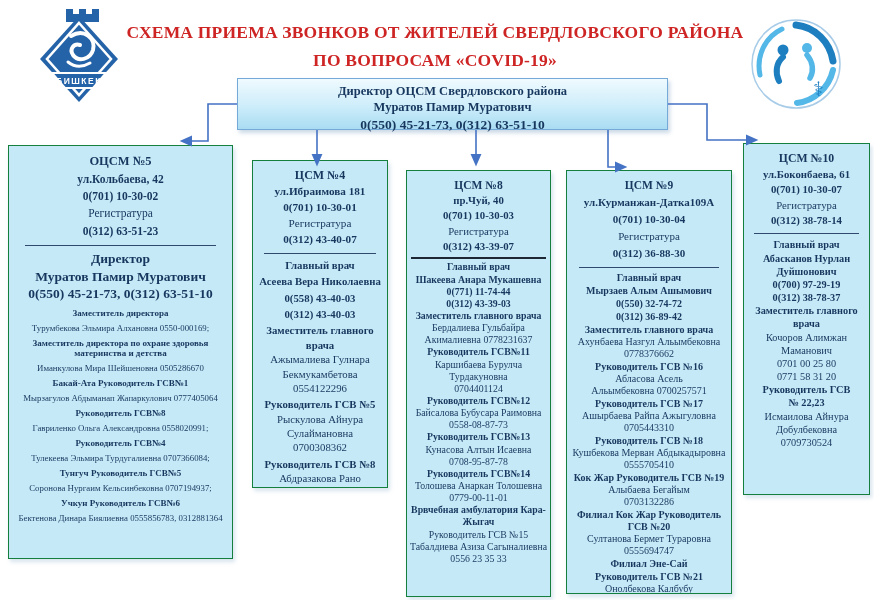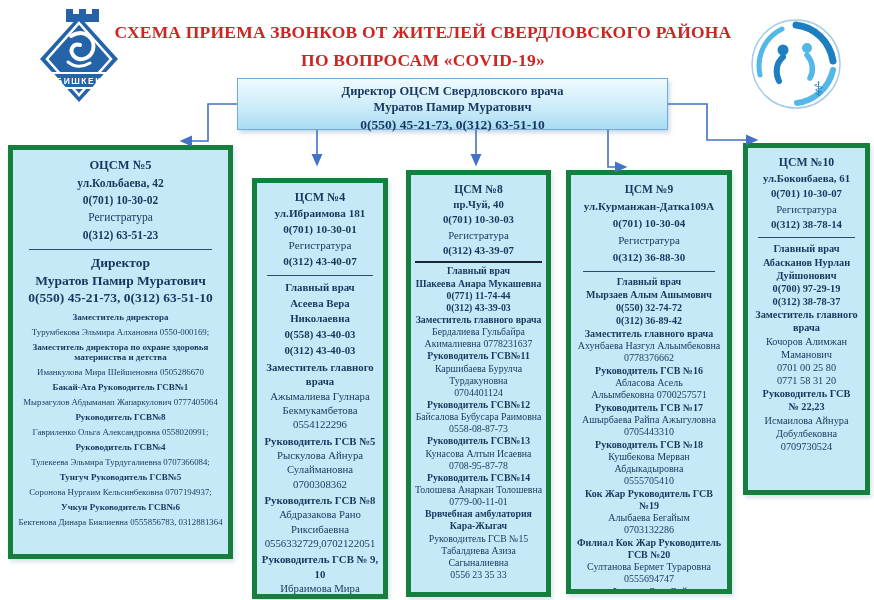--- a/index.html
+++ b/index.html
@@ -1,44 +1,44 @@
 <!DOCTYPE html>
 <html><head>
 <meta charset="utf-8">
 <style>
   html,body{margin:0;padding:0;}
   body{
     width:874px;height:600px;position:relative;background:#ffffff;
     font-family:"Liberation Serif", serif;overflow:hidden;
   }
   .title{
-    position:absolute;left:98px;top:18px;width:650px;text-align:center;
+    position:absolute;left:110px;top:18px;width:650px;text-align:center;
     color:#CE2424;font-weight:bold;font-size:17.5px;line-height:1.6;letter-spacing:.2px;
   }
   .logo{position:absolute;}
   .logo-left{left:32px;top:6px;font-weight:bold;}
   .logo-right{left:750px;top:18px;}
 
   .director-box{
     position:absolute;left:237px;top:78px;width:431px;height:52px;box-sizing:border-box;
     background:linear-gradient(180deg,#EFFAFE 0%,#CDEDFA 55%,#A9DCF2 100%);
     border:1px solid #74A9D8;box-shadow:2px 3px 4px rgba(110,150,185,.35);
     text-align:center;color:#17375E;font-weight:bold;font-size:12.5px;line-height:1.3;padding-top:4px;
   }
   .director-box .l3{font-size:13.5px;}
 
   svg.connectors{position:absolute;left:0;top:0;z-index:5;pointer-events:none;}
 
   .center-box{
-    position:absolute;background:#C6E9F7;border:5px solid #15803d;box-sizing:border-box;
+    position:absolute;background:#C6E9F7;border:1px solid #15803d;box-sizing:border-box;
     text-align:center;color:#17375E;overflow:hidden;padding:6px 3px;z-index:1;
     box-shadow:2px 3px 4px rgba(130,170,200,.3);
   }
   .center-1{left:8px;  top:145px;width:225px;height:414px;}
-  .center-2{left:252px;top:178px;width:136px;height:421px;}
+  .center-2{left:252px;top:160px;width:136px;height:328px;}
   .center-3{left:406px;top:170px;width:145px;height:427px;}
   .center-4{left:566px;top:170px;width:166px;height:424px;}
   .center-5{left:743px;top:143px;width:127px;height:352px;}
 
   .e{white-space:normal;}
   .e.h,.e.t,.e.b,.e.bl,.e.bs{font-weight:bold;}
   .e.tr,.e.r,.e.rs{font-weight:normal;}
   .e-hr{border-top:1.5px solid #2F4A6E;width:88%;margin:5px auto 4px auto;}
   .e-hr2{border-top:2.5px solid #1d2633;width:99%;margin:3px auto 2px auto;}
 
@@ -95,21 +95,21 @@
     <text x="63" y="78" font-size="20" fill="#1E7FC0" font-family="DejaVu Sans, sans-serif">⚕</text>
   </svg>
 </div>
 
 <div class="title">
   <div>СХЕМА ПРИЕМА ЗВОНКОВ ОТ ЖИТЕЛЕЙ СВЕРДЛОВСКОГО РАЙОНА</div>
   <div>ПО ВОПРОСАМ «COVID-19»</div>
 </div>
 
 <div class="director-box">
-  <div class="l1">Директор ОЦСМ Свердловского врача</div>
+  <div class="l1">Директор ОЦСМ Свердловского района</div>
   <div class="l2">Муратов Памир Муратович</div>
   <div class="l3">0(550) 45-21-73, 0(312) 63-51-10</div>
 </div>
 
 <svg class="connectors" width="874" height="600">
   <defs>
     <marker id="arrow" markerWidth="9" markerHeight="8" refX="6.5" refY="3.5" orient="auto">
       <path d="M0,0 L8,3.5 L0,7 z" fill="#4472C4"></path>
     </marker>
   </defs>

